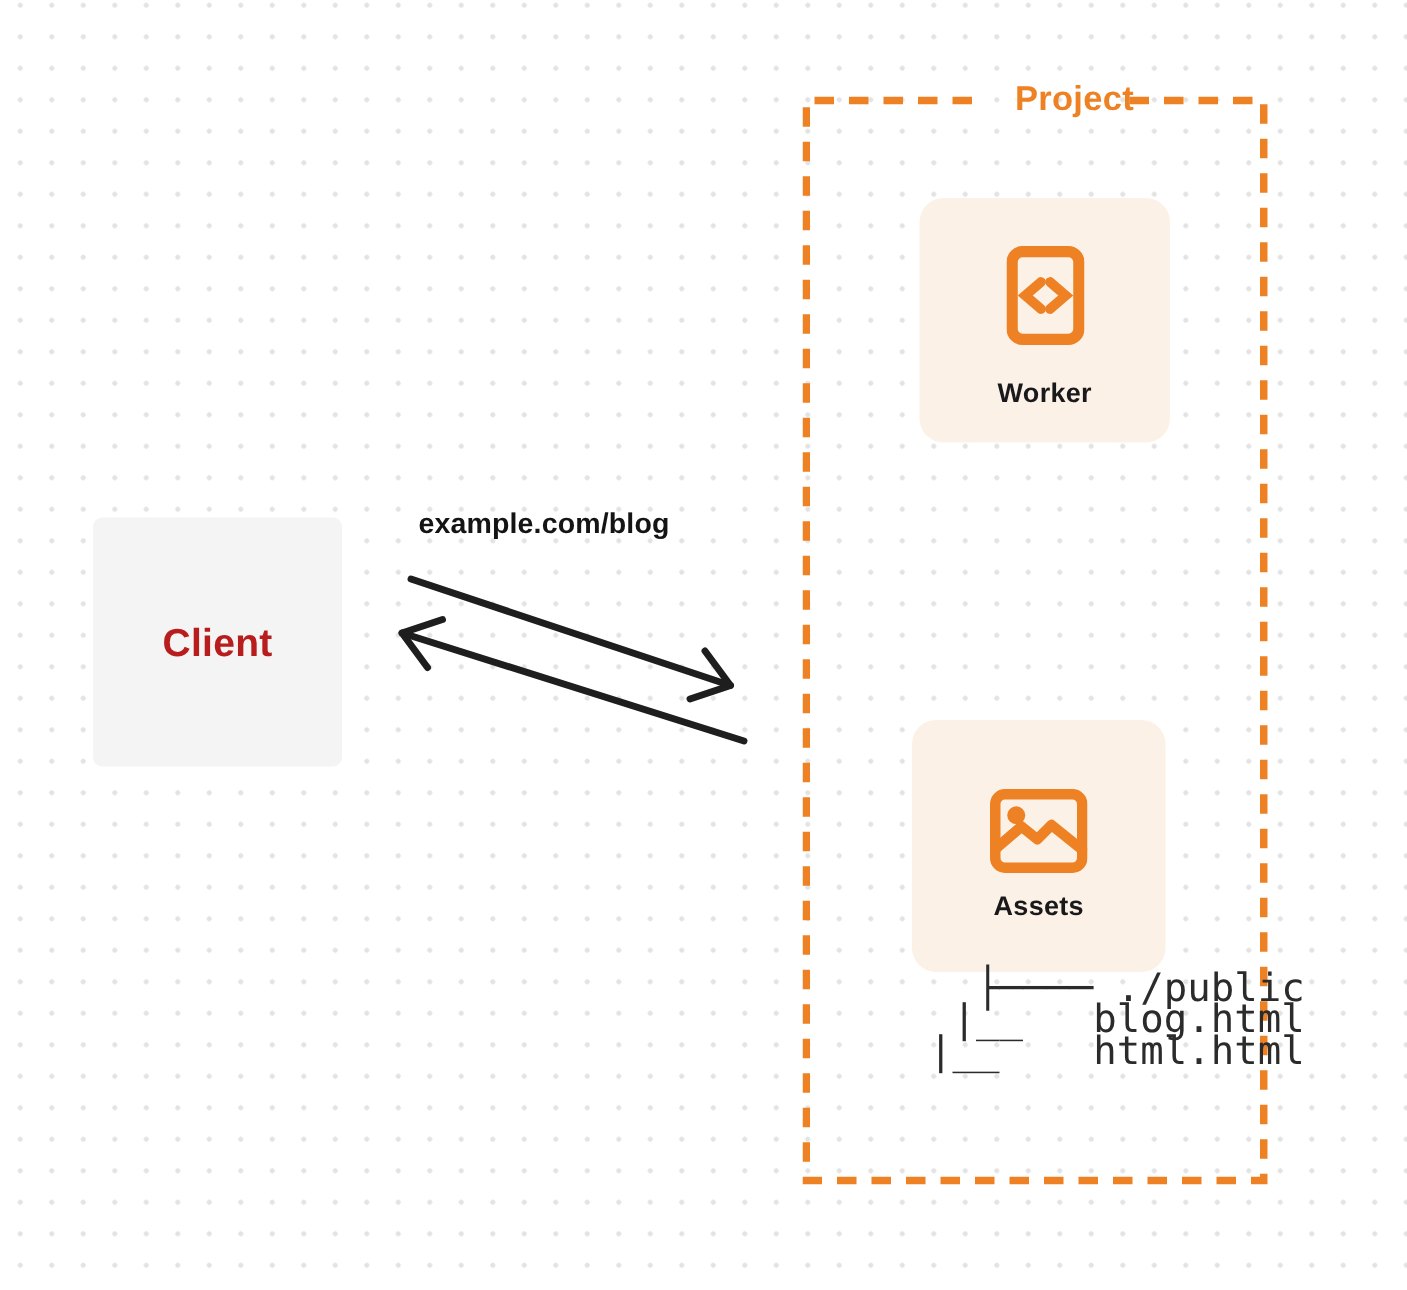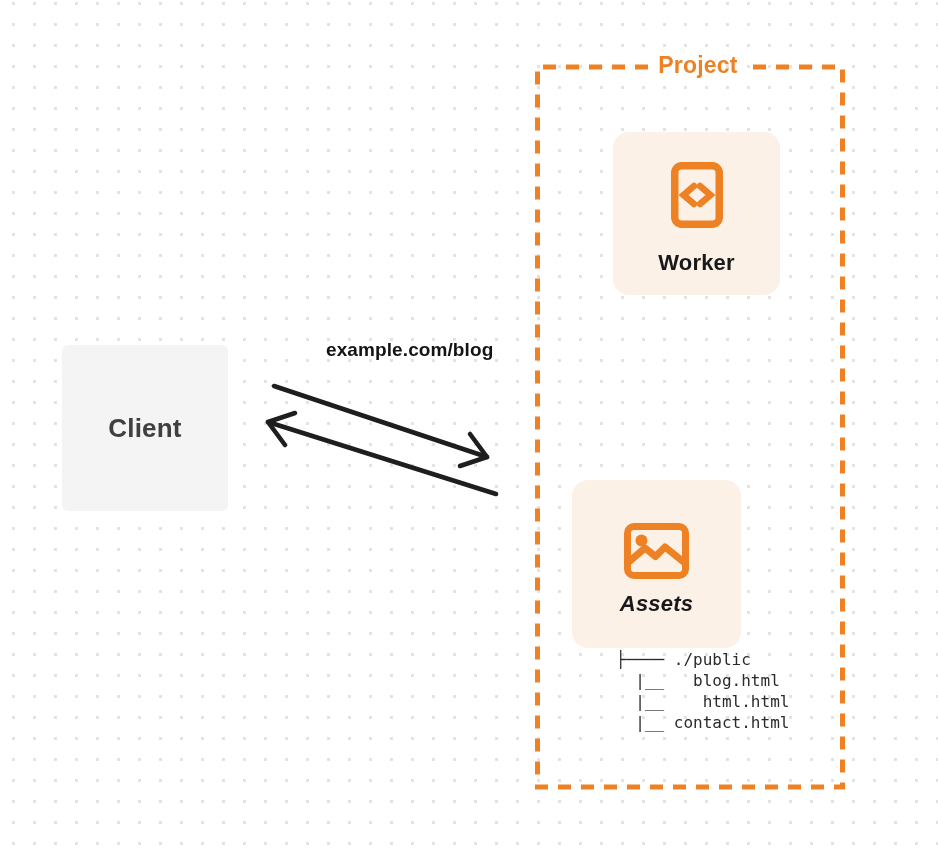--- a/index.html
+++ b/index.html
@@ -21,79 +21,79 @@
   
   .client-box {
     position: absolute;
     left: 62px; top: 345px;
     width: 166px; height: 166px;
     background: #f4f4f5;
     border-radius: 6px;
     display: flex; align-items: center; justify-content: center;
   }
   .client-label {
-    font-size: 26px; font-weight: 700; color: #404040;
+    font-size: 26px; font-weight: 700; color: #b91c1c;
     letter-spacing: 0.2px;
   }
 
   
   .request-label {
     position: absolute;
     left: 279px; top: 339px;
     font-size: 19px; font-weight: 700; color: #141414;
     letter-spacing: 0.1px;
-    margin-left: 47px;
   }
 
   
   .arrow-layer {
     position: absolute; left: 0; top: 0;
     width: 938px; height: 860px;
     pointer-events: none;
   }
 
   
   .project-border-svg {
     position: absolute; left: 535px; top: 60px;
     width: 312px; height: 732px;
     pointer-events: none;
   }
   .project-title {
     position: absolute;
     left: 640px; top: 52px; width: 116px;
-    text-align: center;
+    text-align: right;
     font-size: 23px; font-weight: 700; color: #ed8123;
     letter-spacing: 0.2px;
   }
 
   
   .card {
     position: absolute;
     background: #fcf1e6;
     border-radius: 16px;
     display: flex; flex-direction: column;
     align-items: center; justify-content: center;
   }
   .worker-card { left: 613px; top: 132px; width: 167px; height: 163px; gap: 22px; padding-top: 10px; box-sizing: border-box; }
-  .assets-card { left: 572px; top: 480px; width: 169px; height: 168px; gap: 12px; padding-top: 12px; box-sizing: border-box; font-style: italic; }
+  .assets-card { left: 608px; top: 480px; width: 169px; height: 168px; gap: 12px; padding-top: 12px; box-sizing: border-box; }
   .card-label {
-    font-size: 22px; font-weight: 700; color: #19191c;
+    font-size: 18px; font-weight: 700; color: #19191c;
     letter-spacing: 0.2px;
   }
   .icon-wrap { display: block; line-height: 0; }
 
   
   .file-tree {
     position: absolute;
-    left: 616px; top: 649px;
+    left: 588px; top: 649px;
     margin: 0;
     font-family: "DejaVu Sans Mono", "Liberation Mono", monospace;
-    font-size: 16px; line-height: 21px;
+    font-size: 26px; line-height: 21px;
     color: #2b2b2b;
     white-space: pre;
+    text-align: right;
   }
 </style>
 </head>
 <body>
 
 <div class="canvas">
 
   <div class="client-box">
     <span class="client-label">Client</span>
   </div>
@@ -135,15 +135,15 @@
     <span class="icon-wrap">
       <svg width="65" height="56" viewBox="0 0 65 56" xmlns="http://www.w3.org/2000/svg">
         <rect x="3.5" y="3.5" width="58" height="49" rx="6.5" fill="none" stroke="#ed8123" stroke-width="7"></rect>
         <circle cx="17.5" cy="17.5" r="6" fill="#ed8123"></circle>
         <path d="M 3.5 40 L 21 25 L 31.5 33.5 L 41 24 L 61.5 40.5" fill="none" stroke="#ed8123" stroke-width="7" stroke-linecap="round" stroke-linejoin="round"></path>
       </svg>
     </span>
     <span class="card-label">Assets</span>
   </div>
 
-  <pre class="file-tree"><div>├──── ./public</div><div>  |__   blog.html</div><div>  |__    html.html</div><div>  |__ contact.html</div></pre>
+  <pre class="file-tree"><div>├──── ./public</div><div>  |__   blog.html</div><div>  |__    html.html</div></pre>
 
 </div>
 
 </body></html>

